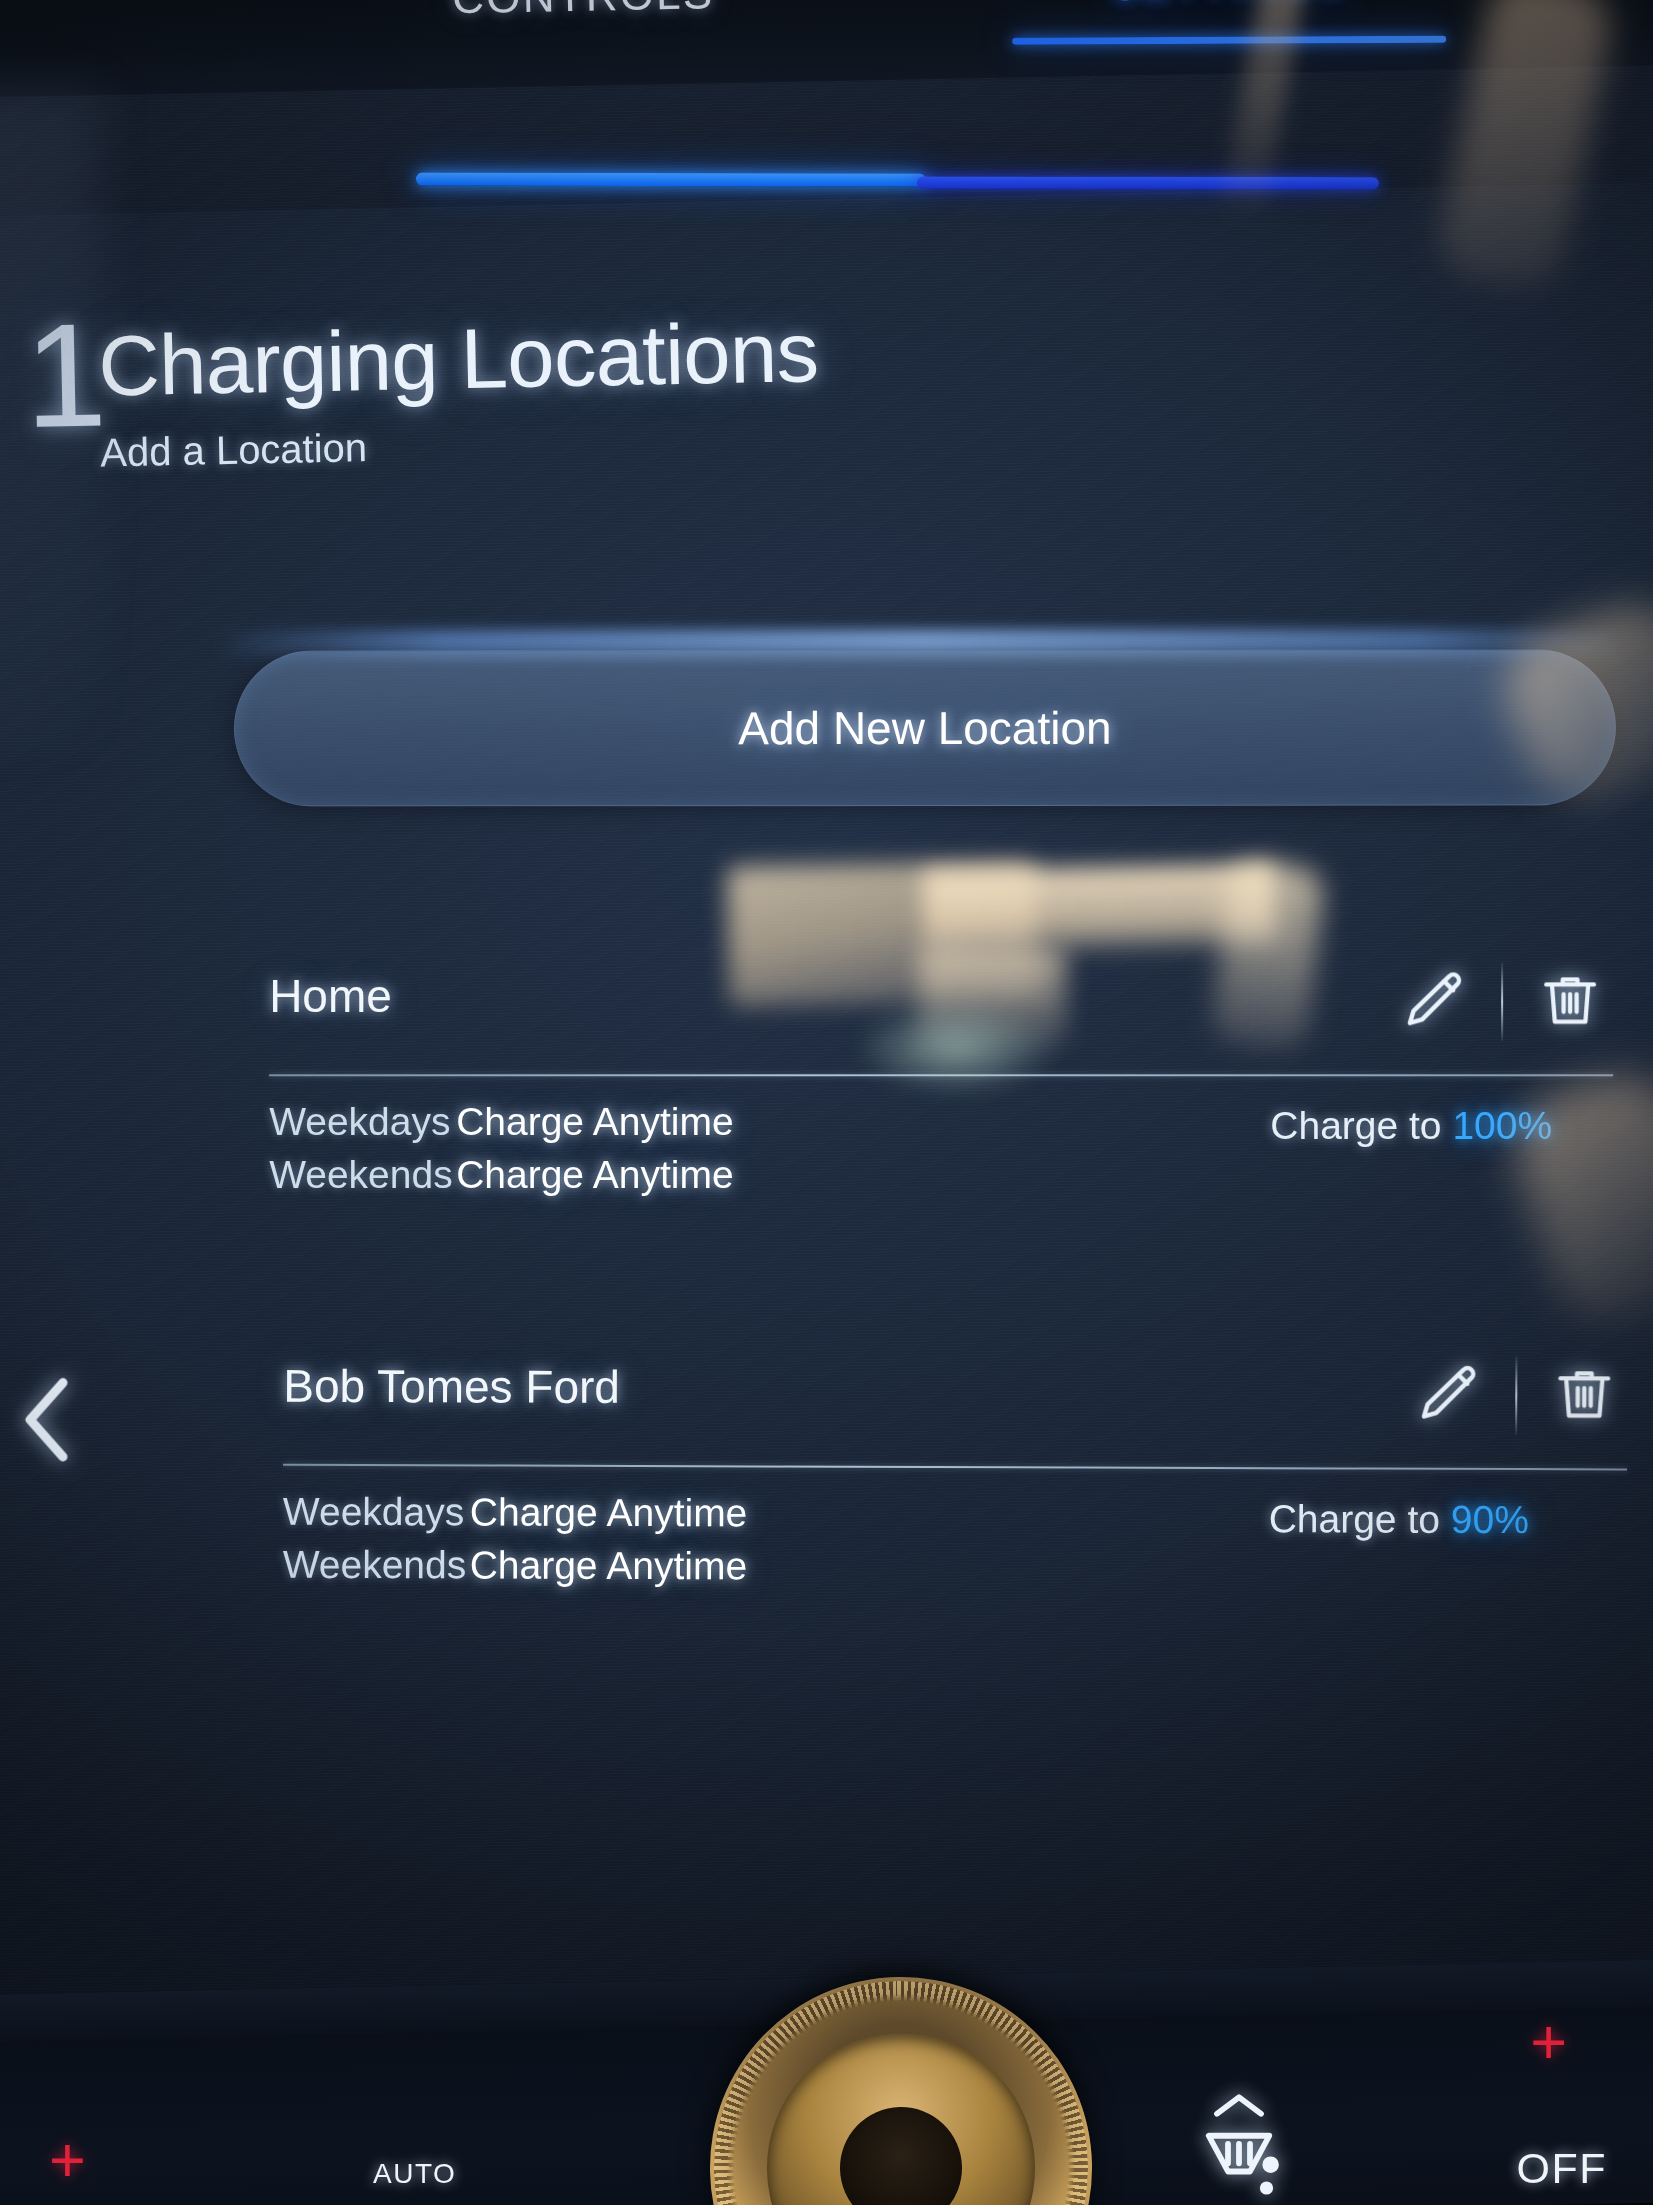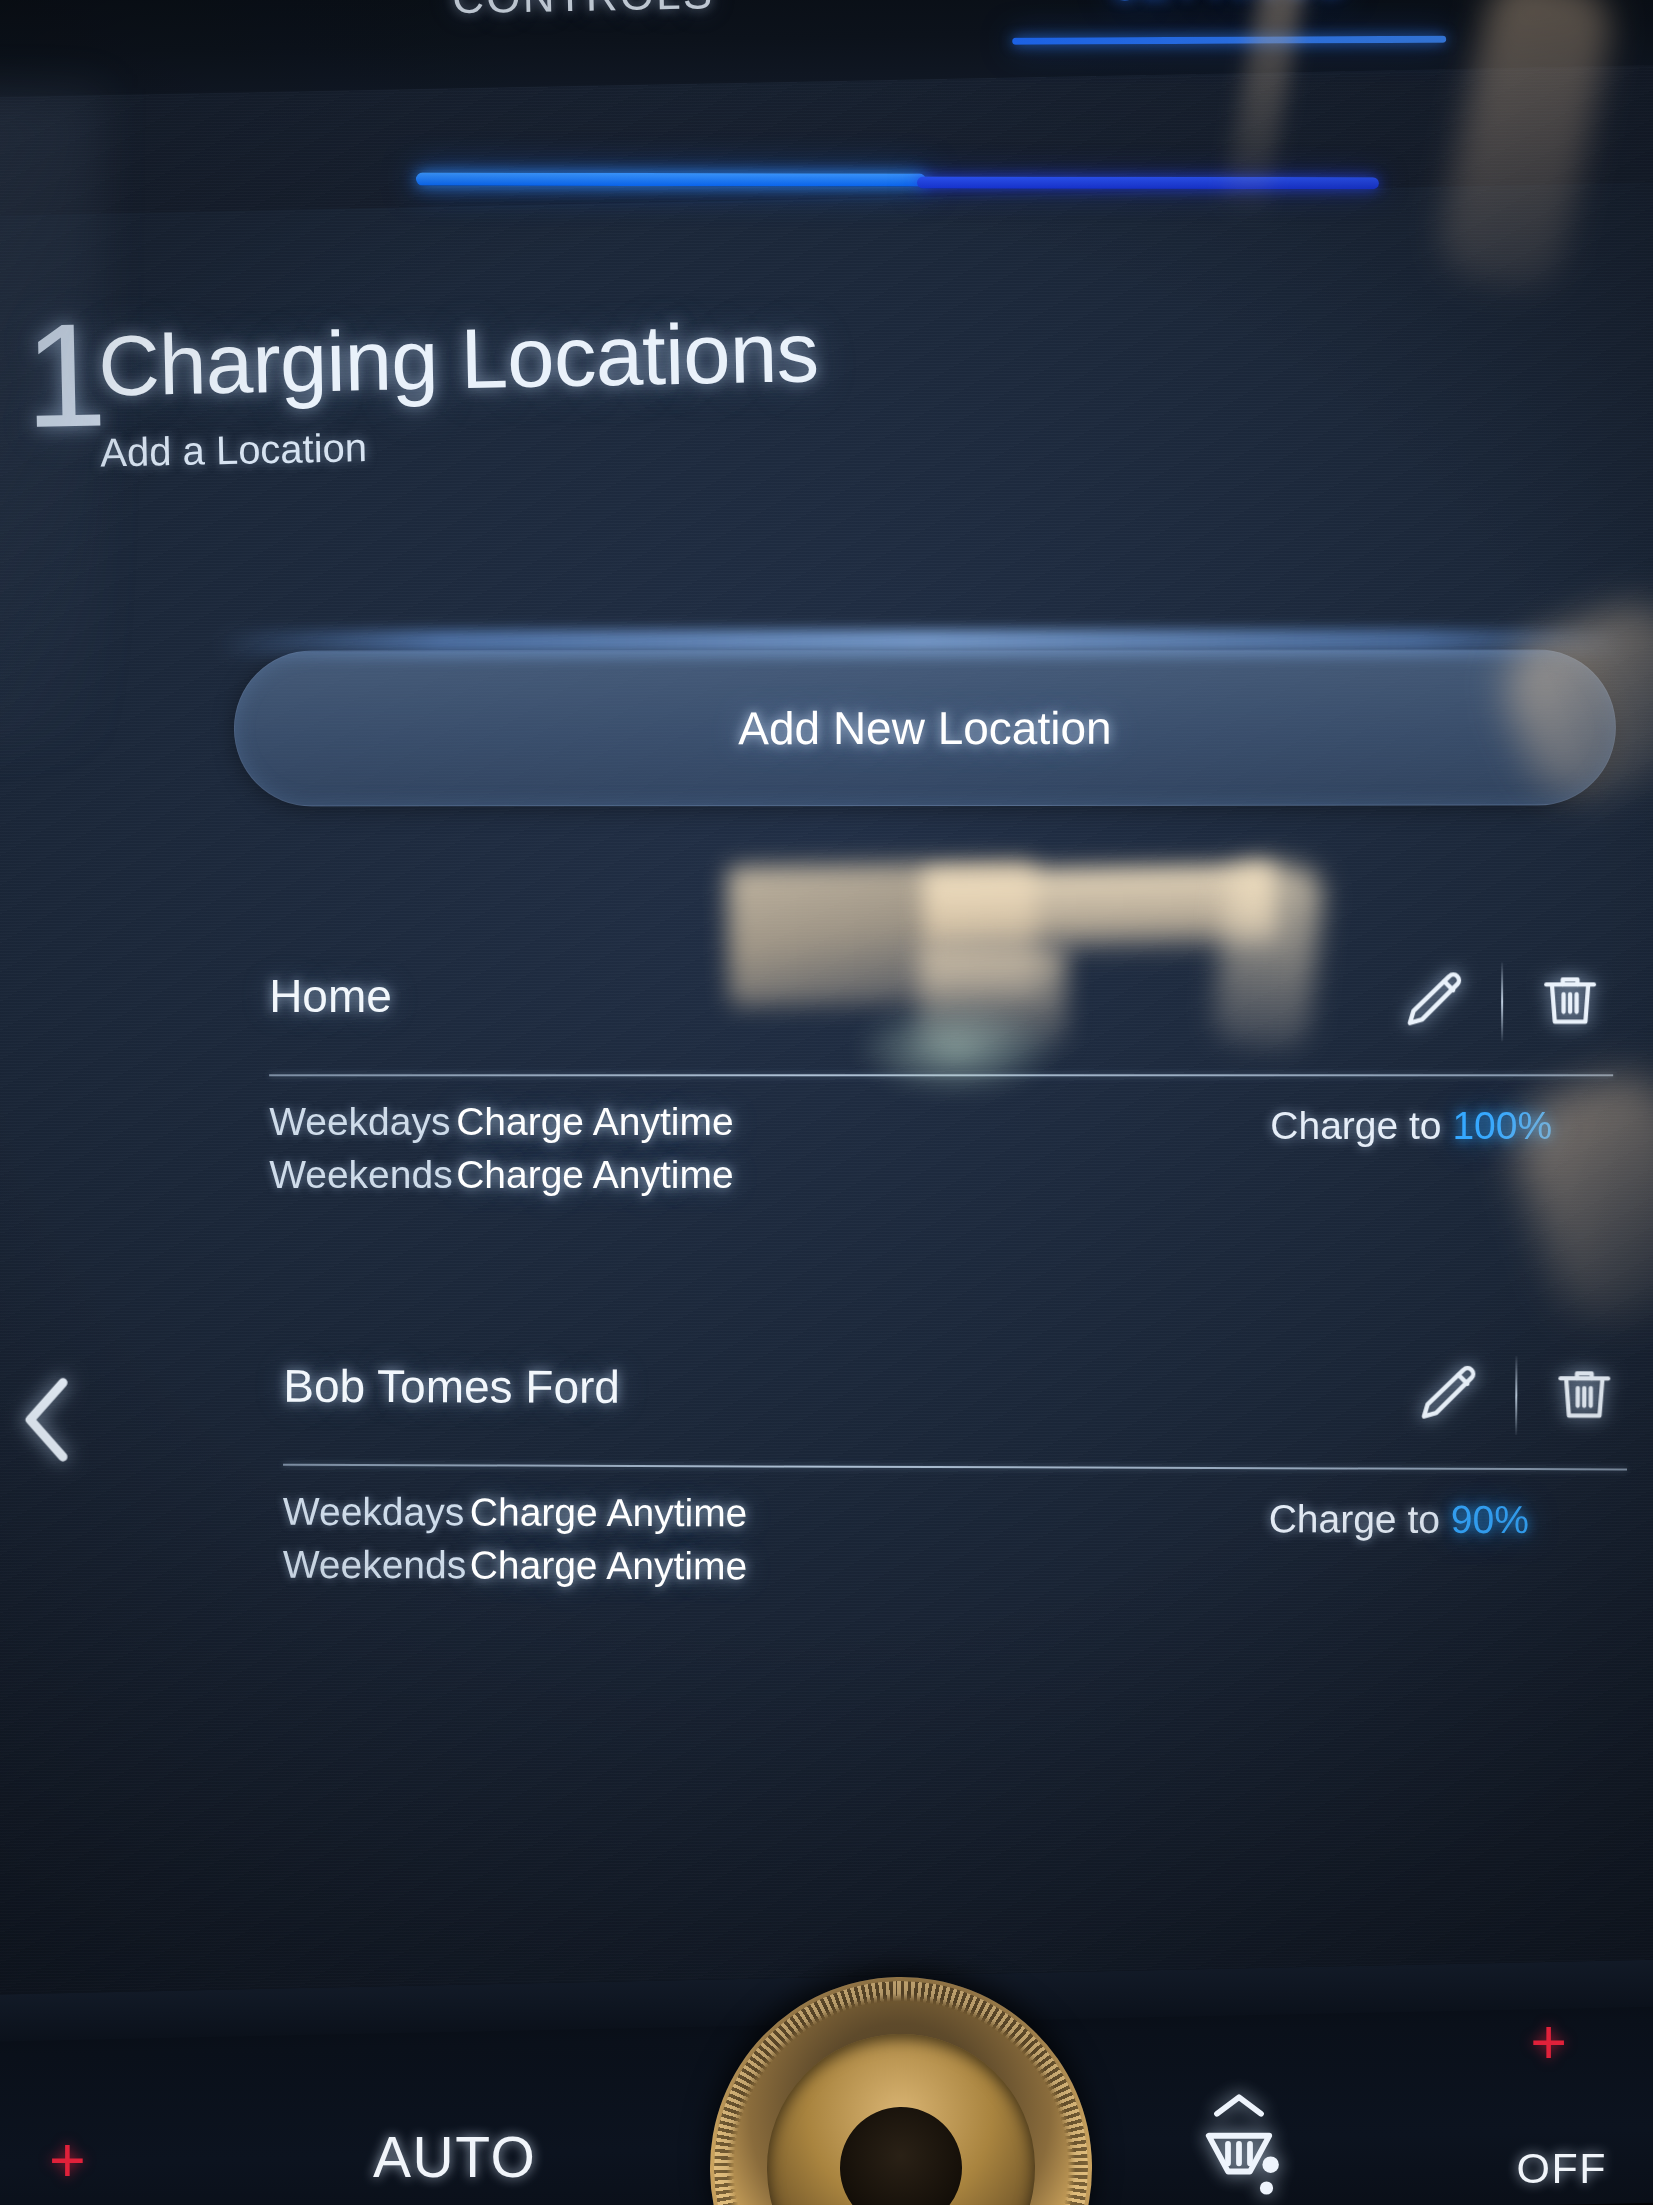--- a/index.html
+++ b/index.html
@@ -388,21 +388,21 @@
 
   .clim-plus-left {
     left: 49px; bottom: 13.2px;
     color: #e0213a;
     font-size: 63px; line-height: 1; font-weight: 300;
     text-shadow: 0 0 13.2px rgba(230,30,60,.75);
   }
   .clim-auto {
     left: 373px; bottom: 14.7px;
     color: #f1f5fa;
-    font-size: 57px; font-weight: 400; letter-spacing: 1.5px;
+    font-size: 28px; font-weight: 400; letter-spacing: 1.5px;
     text-shadow: 0 0 11.8px rgba(215,232,252,.75);
   }
   .clim-plus-right {
     right: 87px; bottom: 131px;
     color: #e0213a;
     font-size: 63px; line-height: 1; font-weight: 300;
     text-shadow: 0 0 13.2px rgba(230,30,60,.75);
   }
   .clim-off {
     right: 47px; bottom: 11.8px;

